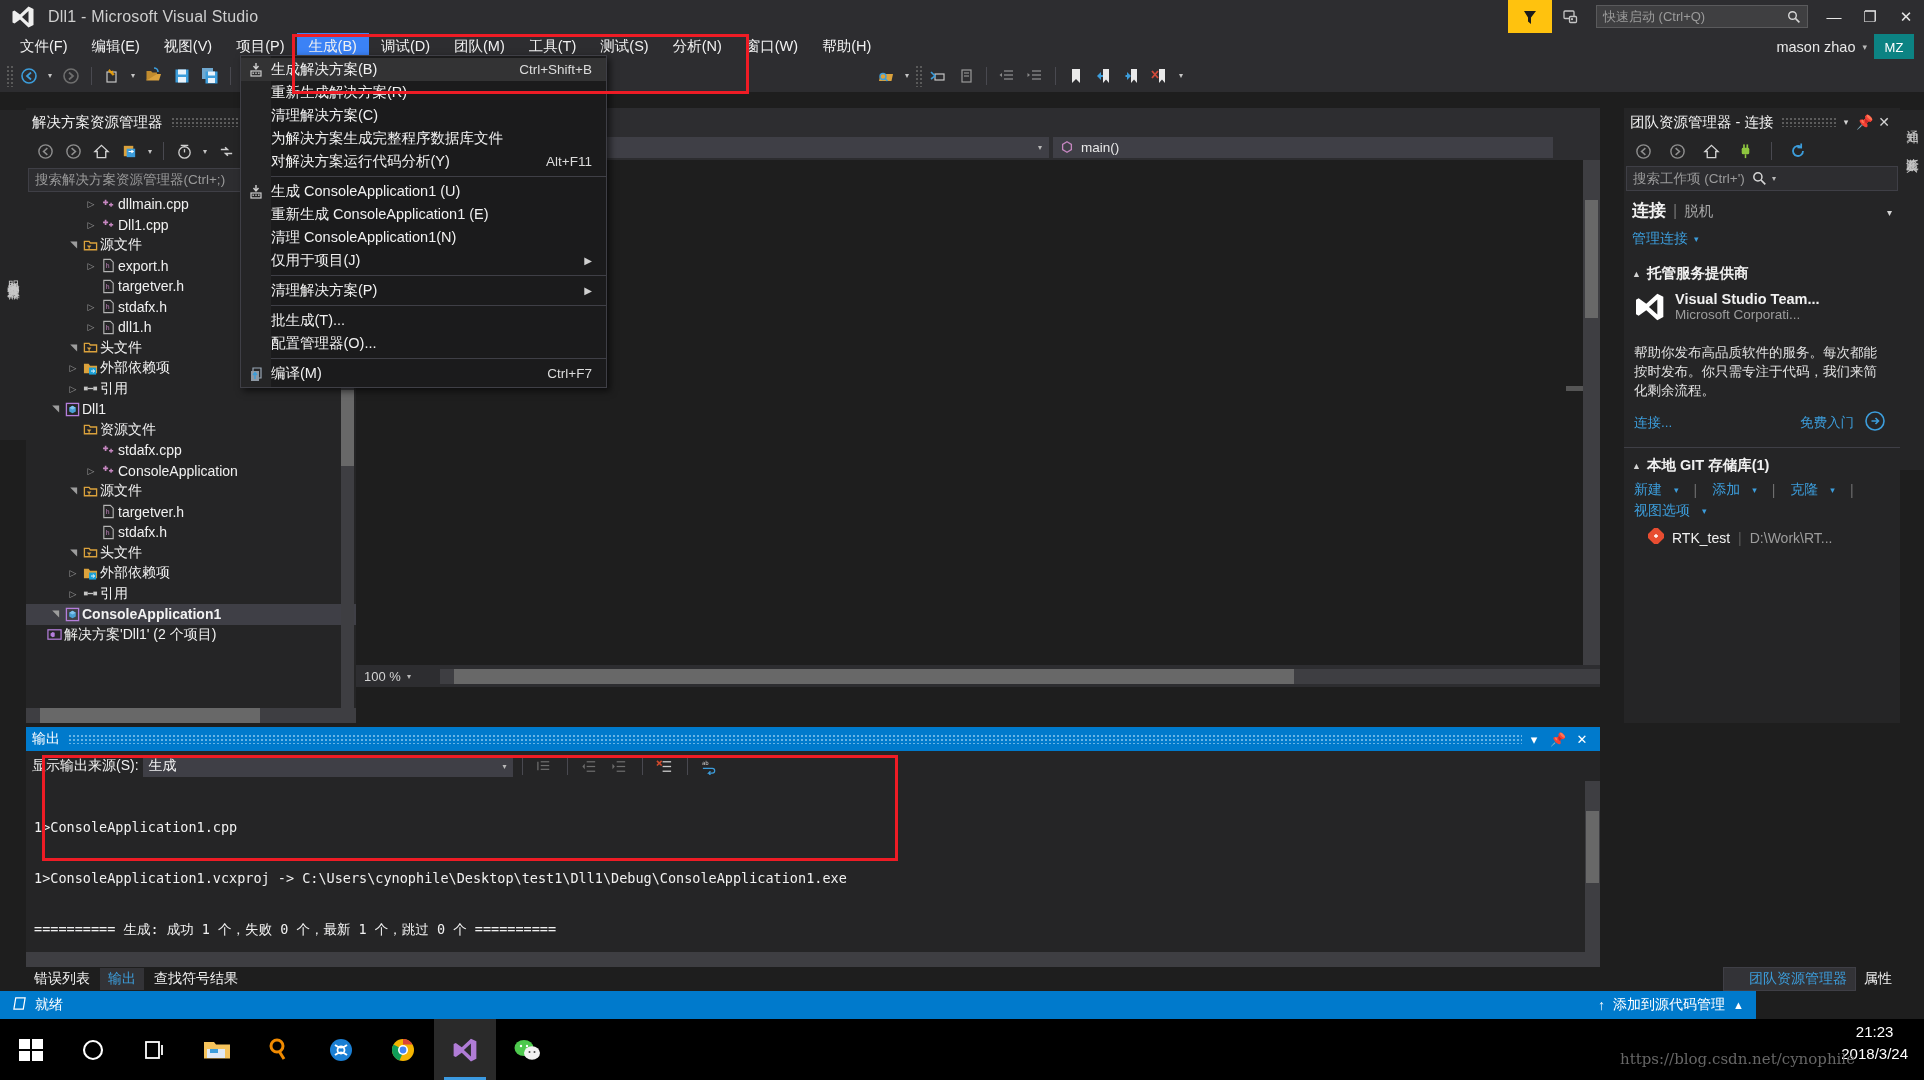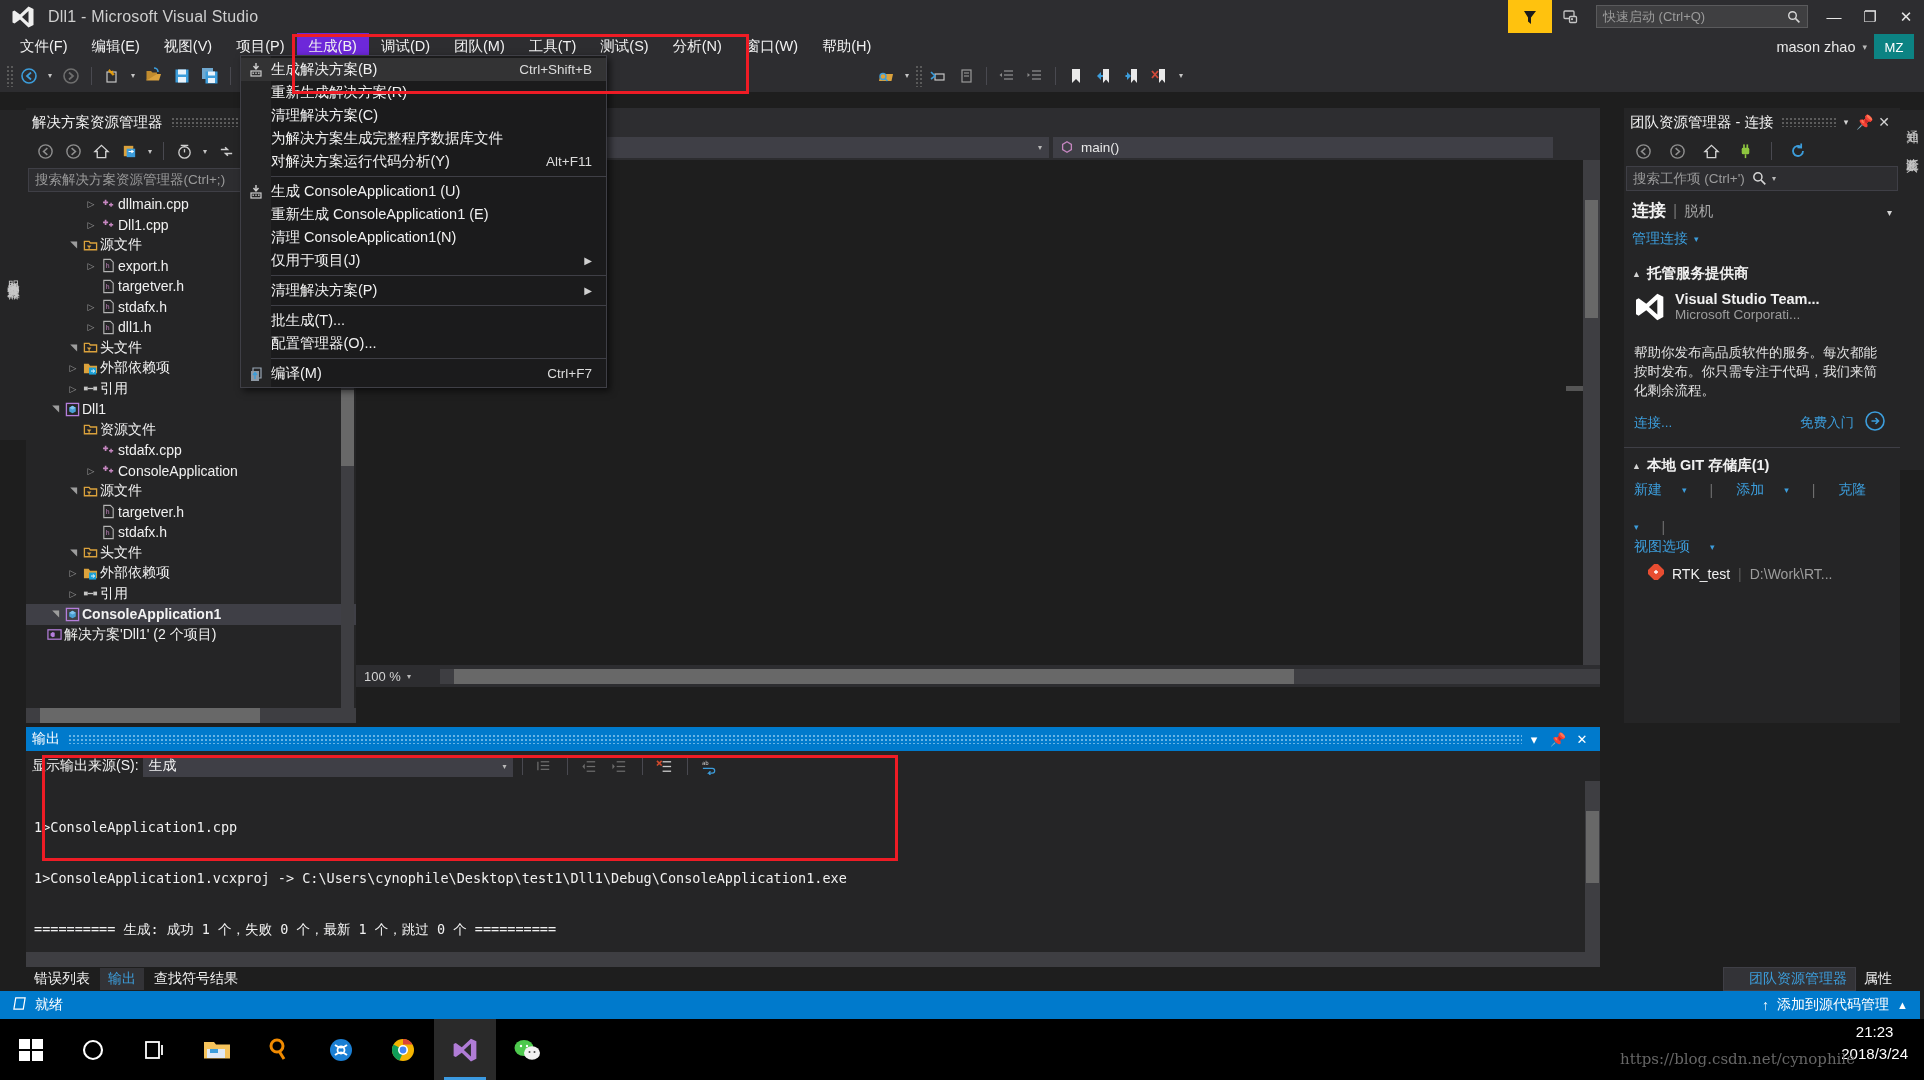--- a/index.html
+++ b/index.html
@@ -34,21 +34,21 @@
   }
   .quick-launch span { font-size:13px; color:#9b9b9b; flex:1; }
   .wbtn { width:36px; height:33px; display:flex; align-items:center; justify-content:center; color:#e6e6e6; font-size:15px;}
 
   
   .menubar {
     position:absolute; top:33px; left:0; width:1924px; height:26px;
     background:#2d2d30; display:flex; align-items:flex-start; padding-left:8px;
   }
   .menu-item { padding:4px 12px; font-size:14.5px; color:#f1f1f1; cursor:default; white-space:nowrap; }
-  .menu-item.active { background:#6d28d9; }
+  .menu-item.active { background:#3b82f6; }
   .userbox { position:absolute; right:10px; top:33px; height:28px; display:flex; align-items:center; gap:7px; }
   .username { font-size:14.5px; color:#e8e8e8; }
   .avatar { width:40px; height:26px; background:#0c8383; color:#fff; font-size:13px;
             display:flex; align-items:center; justify-content:center; }
 
   
   .toolbar {
     position:absolute; top:59px; left:0; width:1924px; height:33px;
     background:#2d2d30; display:flex; align-items:center; padding-left:6px; gap:2px;
   }
@@ -133,21 +133,21 @@
   .te-manage { padding:4px 8px 10px 8px; font-size:14px; color:#3c9ddb; display:flex; align-items:center; gap:6px;}
   .te-sect { padding:6px 8px; font-size:14.5px; font-weight:bold; display:flex; align-items:center; gap:6px; }
   .te-card { padding:2px 8px 8px 10px; }
   .te-card-row { display:flex; gap:9px; align-items:flex-start; }
   .te-card-title { font-size:14.5px; font-weight:bold; }
   .te-card-sub { font-size:13.5px; color:#9d9d9d; }
   .te-desc { font-size:13.5px; color:#e0e0e0; line-height:19px; padding:8px 10px 4px 10px; }
   .te-links { display:flex; align-items:center; padding:6px 14px 10px 10px; font-size:13.5px; color:#3c9ddb; }
   .te-links .spacer { flex:1; }
   .te-divider { height:1px; background:#3f3f46; margin:2px 0; }
-  .te-gitlinks { display:flex; align-items:center; gap:20px; padding:0 10px; font-size:14px; color:#3c9ddb; flex-wrap:wrap;}
+  .te-gitlinks { display:flex; align-items:center; gap:12px; padding:0 10px; font-size:14px; color:#3c9ddb; flex-wrap:wrap;}
   .te-gitlinks .vsep { color:#6e6e6e; margin:0 3px; }
   .te-repo { display:flex; align-items:center; gap:8px; padding:8px 10px 0 24px; font-size:14px; }
   .te-repo .path { color:#9d9d9d; }
 
   
   .output-panel { position:absolute; left:26px; top:727px; width:1574px; height:240px; background:#252526; }
   .out-title { height:24px; background:#007acc; display:flex; align-items:center; padding:0 6px; color:#fff; font-size:14px; }
   .out-title .dots { flex:1; margin-left:8px; height:10px;
      background-image: radial-gradient(circle, #67b4e6 1px, transparent 1px); background-size:4px 4px; }
   .out-title .obtn { width:24px; text-align:center; font-size:13px; }
@@ -159,21 +159,21 @@
   .out-scroll-v { position:absolute; right:0; top:54px; width:15px; height:175px; background:#3e3e42; }
   .out-scroll-v i { position:absolute; left:1px; top:30px; width:13px; height:72px; background:#686868; }
   .out-scroll-h { position:absolute; left:0; bottom:0; width:1574px; height:15px; background:#3e3e42; }
 
   
   .bottom-tabs { position:absolute; left:26px; top:967px; height:24px; display:flex; align-items:center; gap:2px; font-size:14px; }
   .btab { padding:2px 8px; color:#f1f1f1; }
   .btab.active { color:#3c9ddb; background:#333337; }
   .bottom-tabs-right { position:absolute; right:24px; top:967px; height:24px; display:flex; align-items:center; font-size:14px; }
   .bottom-tabs-right .btab.active { color:#3c9ddb; background:#333337; border:1px solid #3f3f46;padding-left:25px; }
-  .statusbar { position:absolute; left:0; top:991px; width:1920px; height:28px; background:#007acc;
+  .statusbar { position:absolute; left:0; top:991px; width:1756px; height:28px; background:#007acc;
                display:flex; align-items:center; color:#fff; font-size:14px; padding:0 12px; }
   .statusbar .right { margin-left:auto; display:flex; align-items:center; gap:8px; }
 
   
   .taskbar { position:absolute; left:0; top:1019px; width:1924px; height:61px; background:#000; display:flex; align-items:center; }
   .tb-item { width:62px; height:61px; display:flex; align-items:center; justify-content:center; position:relative; }
   .tb-item.act { background:#2a2a2a; }
   .tb-item .underline { position:absolute; bottom:0; left:10px; width:42px; height:3px; background:#3b9ae1; }
   .clock { position:absolute; right:16px; top:1021px; text-align:center; color:#fff; font-size:15px; line-height:22px; }
   .watermark { position:absolute; left:1620px; top:1050px; color:#666; font-size:15px;

